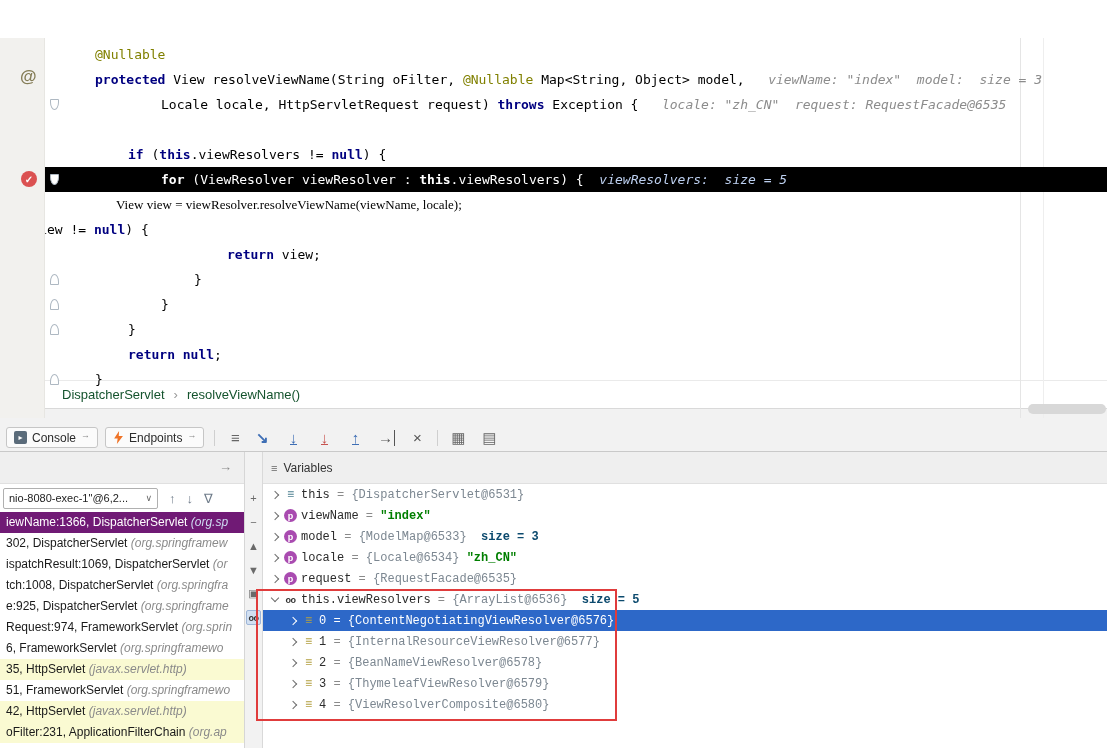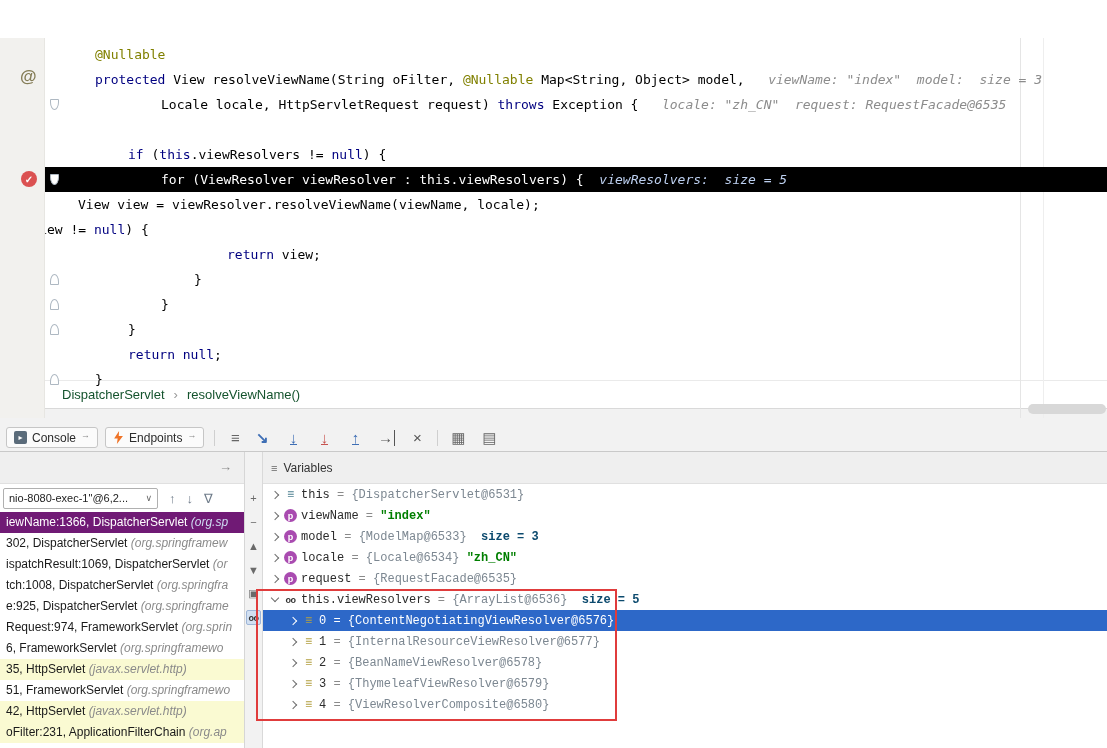--- a/index.html
+++ b/index.html
@@ -8,21 +8,21 @@
   .app { position:relative; width:1107px; height:748px; background:#fff; overflow:hidden; }
 
   
   .editor { position:absolute; top:0; left:0; width:1107px; height:380px; background:#fff; overflow:hidden;margin-top:38px; }
   .margin-guide { position:absolute; left:1020px; top:0; width:1px; height:380px; background:#E5E5E5; z-index:1; }
   .scroll-guide { position:absolute; left:1043px; top:0; width:1px; height:380px; background:#EEEEEE; z-index:1; }
   .code-lines { position:absolute; top:4px; left:0; width:1107px; z-index:2; }
   .line { height:25px; line-height:25px; white-space:pre;
           font-family:"DejaVu Sans Mono","Liberation Mono",monospace; font-size:13px; color:#000; }
   .line.exec { background:#000000; }
-  .tok-kw { color:#000080; font-weight:normal; }
+  .tok-kw { color:#000080; font-weight:bold; }
   .tok-ann { color:#808000; }
   .tok-plain { color:#000000; }
   .tok-hint { color:#8C8C8C; font-style:italic; }
   .line.exec .tok-kw, .line.exec .tok-plain { color:#FFFFFF; }
   .line.exec .tok-hint { color:#BDD0F0; }
 
   .gutter-strip { position:absolute; left:0; top:0; width:45px; height:380px;
                   background:#F2F1EE; border-right:1px solid #E7E6E2; z-index:5; }
   .at-icon { position:absolute; left:20px; top:29px; font-size:17px; font-weight:bold; color:#857D57; }
   .bp { position:absolute; left:21px; top:133px; width:16px; height:16px; border-radius:50%;
@@ -125,21 +125,21 @@
   <div class="editor">
     <div class="margin-guide"></div>
     <div class="scroll-guide"></div>
     <div class="code-lines">
         <div class="line" style="padding-left: 95px;"><span class="tok tok-ann">@Nullable</span></div>
         <div class="line" style="padding-left: 95px;"><span class="tok tok-kw">protected </span><span class="tok tok-plain">View resolveViewName(String oFilter, </span><span class="tok tok-ann">@Nullable</span><span class="tok tok-plain"> Map&lt;String, Object&gt; model,</span><span class="tok tok-hint">   viewName: "index"  model:  size = 3</span></div>
         <div class="line" style="padding-left: 161px;"><span class="tok tok-plain">Locale locale, HttpServletRequest request) </span><span class="tok tok-kw">throws</span><span class="tok tok-plain"> Exception {</span><span class="tok tok-hint">   locale: "zh_CN"  request: RequestFacade@6535</span></div>
         <div class="line" style="padding-left: 95px;"></div>
         <div class="line" style="padding-left: 128px;"><span class="tok tok-kw">if</span><span class="tok tok-plain"> (</span><span class="tok tok-kw">this</span><span class="tok tok-plain">.viewResolvers != </span><span class="tok tok-kw">null</span><span class="tok tok-plain">) {</span></div>
         <div class="line exec" style="padding-left: 161px;"><span class="tok tok-kw">for</span><span class="tok tok-plain"> (ViewResolver viewResolver : </span><span class="tok tok-kw">this</span><span class="tok tok-plain">.viewResolvers) {</span><span class="tok tok-hint">  viewResolvers:  size = 5</span></div>
-        <div class="line" style="padding-left: 78px;"><span class="tok tok-plain">View view = viewResolver.resolveViewName(viewName, locale);</span></div>
+        <div class="line" style="padding-left: 116px; font-family: Liberation Serif, serif;"><span class="tok tok-plain">View view = viewResolver.resolveViewName(viewName, locale);</span></div>
         <div class="line" style=""><span class="tok tok-kw">if</span><span class="tok tok-plain"> (view != </span><span class="tok tok-kw">null</span><span class="tok tok-plain">) {</span></div>
         <div class="line" style="padding-left: 227px;"><span class="tok tok-kw">return</span><span class="tok tok-plain"> view;</span></div>
         <div class="line" style="padding-left: 194px;"><span class="tok tok-plain">}</span></div>
         <div class="line" style="padding-left: 161px;"><span class="tok tok-plain">}</span></div>
         <div class="line" style="padding-left: 128px;"><span class="tok tok-plain">}</span></div>
         <div class="line" style="padding-left: 128px;"><span class="tok tok-kw">return</span><span class="tok tok-plain"> </span><span class="tok tok-kw">null</span><span class="tok tok-plain">;</span></div>
         <div class="line" style="padding-left: 95px;"><span class="tok tok-plain">}</span></div>
       </div>
     <div class="gutter-strip">
       <div class="at-icon">@</div>

